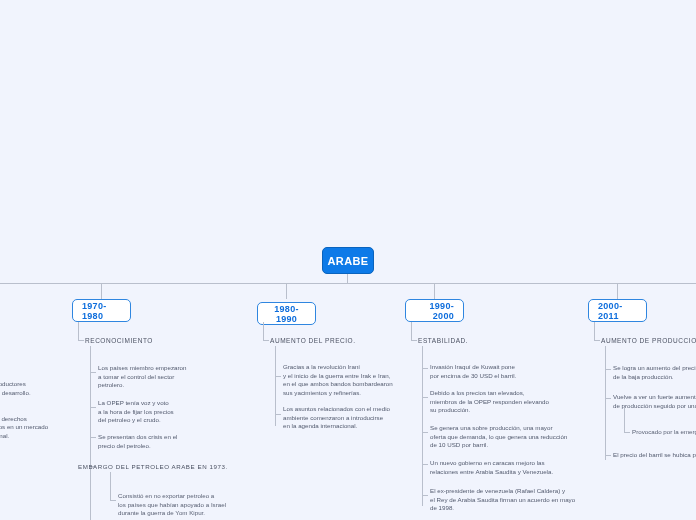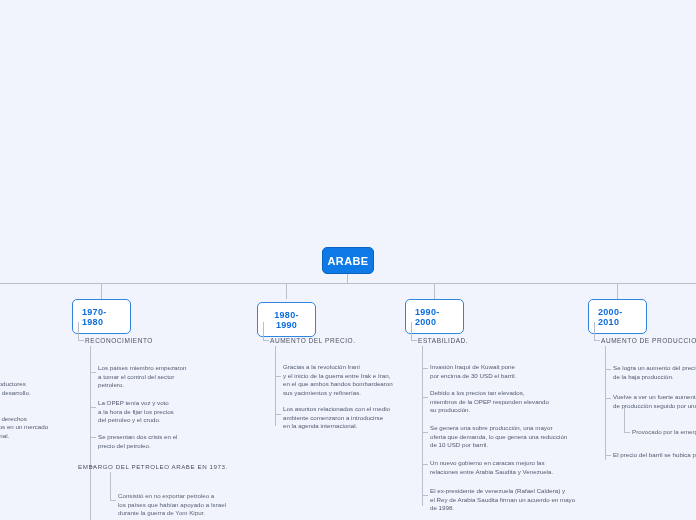--- a/index.html
+++ b/index.html
@@ -44,21 +44,21 @@
     letter-spacing: 0.4px;
     display: flex;
     align-items: center;
     justify-content: center;
     box-sizing: border-box;
   }
 
   
   .branch-node {
     position: absolute;
-    height: 35px;
+    height: 23px;
     background: #ffffff;
     border: 1px solid #2f86e0;
     border-radius: 5px;
     color: #0d6ddc;
     font-size: 9px;
     font-weight: bold;
     letter-spacing: 0.3px;
     display: flex;
     align-items: center;
     justify-content: center;
@@ -154,21 +154,21 @@
   <div class="leaf" style="left:283px; top:363px; width:125px;">Gracias a la revolución Iraní
 y el inicio de la guerra entre Irak e Iran,
 en el que ambos bandos bombardearon
 sus yacimientos y refinerías.</div>
 
   <div class="conn conn-h" style="left:275px; top:414px; width:6px;"></div>
   <div class="leaf" style="left:283px; top:405px; width:125px;">Los asuntos relacionados con el medio
 ambiente comenzaron a introducirse
 en la agenda internacional.</div>
 
-  <div class="branch-node" style="left:405px; top:299px; width:59px;">1990-2000</div>
+  <div class="branch-node" style="left:405px; top:299px; width:59px;text-align:right;">1990-2000</div>
 
   <div class="conn conn-v" style="left:411px; top:322px; height:18px;"></div>
   <div class="conn conn-h" style="left:411px; top:340px; width:6px;"></div>
   <div class="topic-label" style="left:418px; top:337px;">ESTABILIDAD.</div>
 
   <div class="conn conn-v" style="left:422px; top:346px; height:160px;"></div>
 
   <div class="conn conn-h" style="left:422px; top:368px; width:6px;"></div>
   <div class="leaf" style="left:430px; top:363px; width:160px;">Invasión Iraquí de Kuwait pone
 por encima de 30 USD el barril.</div>
@@ -185,21 +185,21 @@
 
   <div class="conn conn-h" style="left:422px; top:464px; width:6px;"></div>
   <div class="leaf" style="left:430px; top:459px; width:165px;">Un nuevo gobierno en caracas mejoro las
 relaciones entre Arabia Saudita y Venezuela.</div>
 
   <div class="conn conn-h" style="left:422px; top:495px; width:6px;"></div>
   <div class="leaf" style="left:430px; top:487px; width:165px;">El ex-presidente de venezuela (Rafael Caldera) y
 el Rey de Arabia Saudita firman un acuerdo en mayo
 de 1998.</div>
 
-  <div class="branch-node" style="left:588px; top:299px; width:59px;">2000-2010</div>
+  <div class="branch-node" style="left:588px; top:299px; width:59px;">2000-2011</div>
 
   <div class="conn conn-v" style="left:594px; top:322px; height:18px;"></div>
   <div class="conn conn-h" style="left:594px; top:340px; width:6px;"></div>
   <div class="topic-label" style="left:601px; top:337px;">AUMENTO DE PRODUCCION</div>
 
   <div class="conn conn-v" style="left:605px; top:346px; height:114px;"></div>
 
   <div class="conn conn-h" style="left:605px; top:369px; width:6px;"></div>
   <div class="leaf" style="left:613px; top:364px; width:110px;">Se logra un aumento del preci
 de la baja producción.</div>

